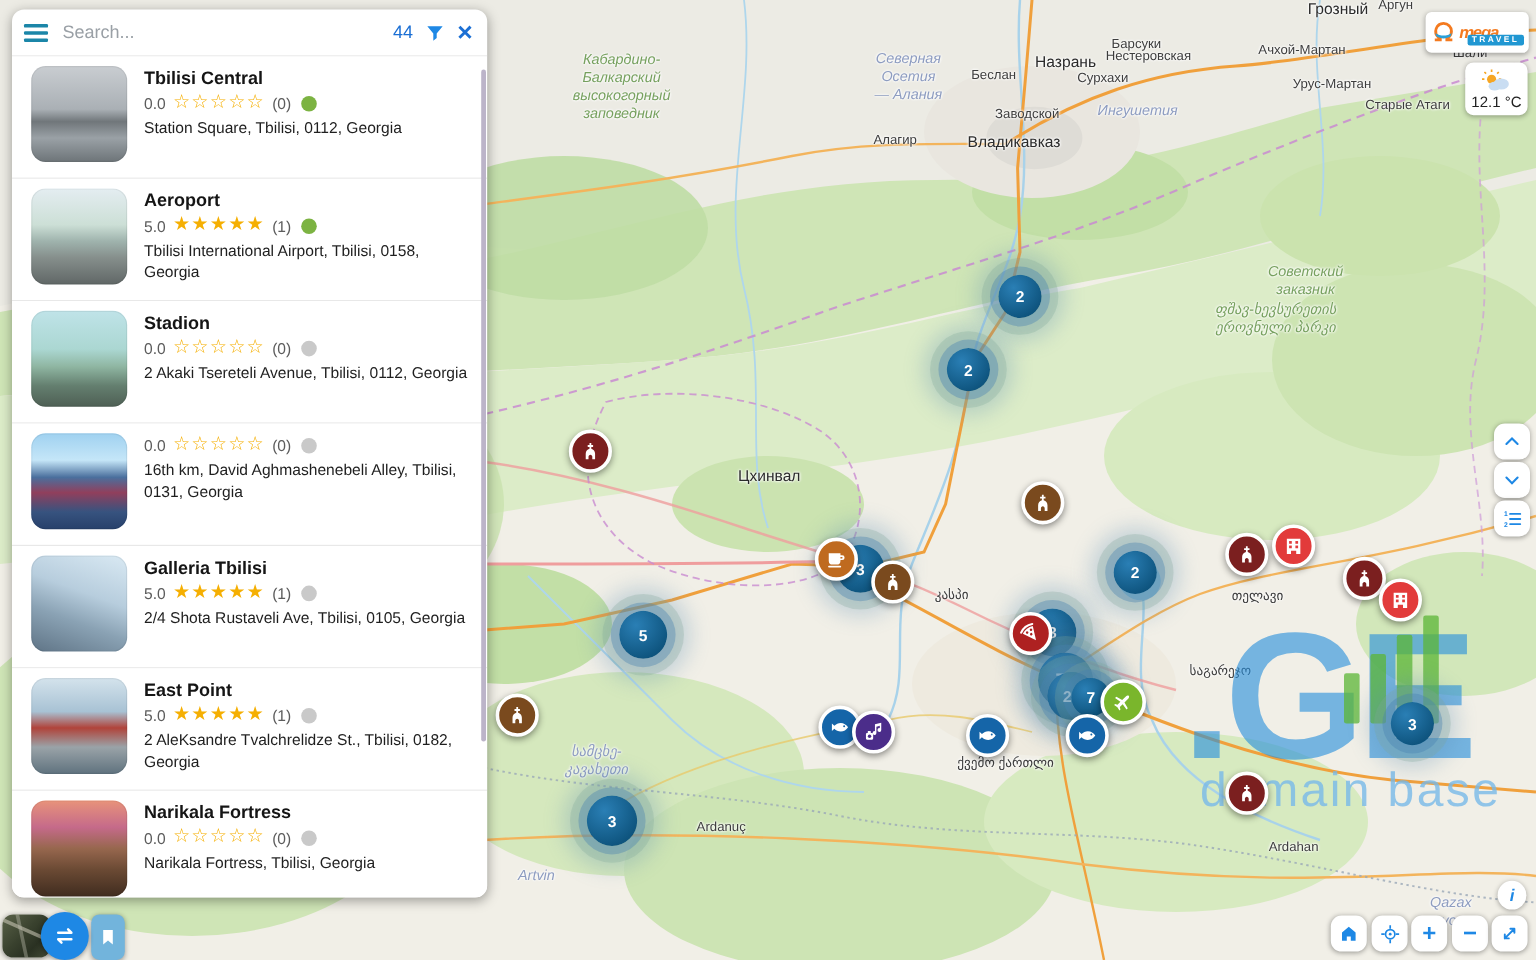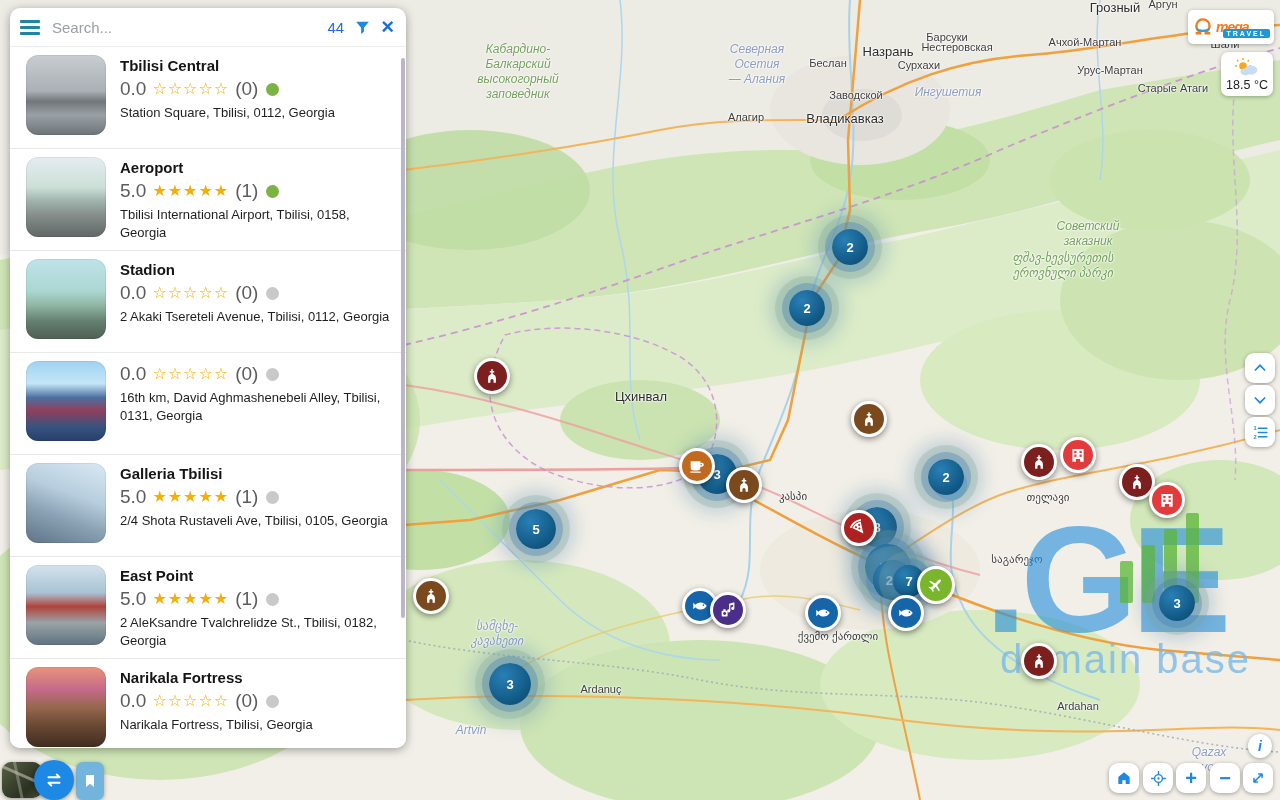--- a/index.html
+++ b/index.html
@@ -56,21 +56,21 @@
   .t0{background:linear-gradient(180deg,#c9cdd1 0%,#aab0b5 45%,#70767a 58%,#9aa1a6 75%,#6d7478 100%);}
   .t1{background:linear-gradient(180deg,#e4edf1 0%,#ccdfd6 38%,#9fb3ad 55%,#868f8c 72%,#606766 100%);}
   .t2{background:linear-gradient(180deg,#bfe3e8 0%,#abd7d2 40%,#8fb6a2 58%,#647f6f 78%,#4e5f54 100%);}
   .t3{background:linear-gradient(180deg,#9fd1f0 0%,#c5e6f8 28%,#4a6f9d 46%,#913f5c 62%,#37537f 82%,#27406b 100%);}
   .t4{background:linear-gradient(200deg,#d9e9f3 0%,#b7cddd 40%,#8aa2b4 65%,#5f7486 100%);}
   .t5{background:linear-gradient(180deg,#d4e3ec 0%,#a8c2d4 35%,#b0433a 52%,#9aa3a8 72%,#5f727e 100%);}
   .t6{background:linear-gradient(180deg,#e8937a 0%,#c56a8a 28%,#97674e 50%,#6b4a34 72%,#402c1f 100%);}
   .place-info{display:flex;flex-direction:column;min-width:0;padding-top:2px;}
   .place-title{font-size:15px;font-weight:bold;color:#151515;margin-bottom:4px;}
   .rating-row{display:flex;align-items:center;gap:6px;margin-bottom:4px;}
-  .rating-value,.review-count{font-size:19px;color:#5c5c5c;}
+  .rating-value,.review-count{font-size:13px;color:#5c5c5c;}
   .stars{color:#f5af02;font-size:16px;letter-spacing:1px;line-height:1;}
   .status-dot{width:13px;height:13px;border-radius:50%;margin-left:2px;}
   .place-address{font-size:13px;color:#1f1f1f;line-height:1.35;}
   .scroll-thumb{position:absolute;right:1px;top:50px;width:4px;height:560px;background:#bcb4c9;border-radius:2px;z-index:11;cursor:pointer;}
 
   
   .logo-card{position:absolute;left:1188px;top:10px;width:86px;height:34px;background:#fff;border-radius:5px;z-index:11;cursor:pointer;
     box-shadow:0 1px 4px rgba(0,0,0,.3);display:flex;align-items:center;padding:0 4px;box-sizing:border-box;gap:2px;}
   .logo-text{color:#f47a1f;font-weight:bold;font-style:italic;font-size:14px;letter-spacing:-1px;line-height:1;}
   .logo-sub{background:#2097d2;color:#fff;font-size:7px;font-weight:bold;letter-spacing:2px;padding:1px 4px;border-radius:2px;margin-top:13px;margin-left:-28px;}
@@ -174,21 +174,21 @@
 заказник</span>
         <span class="map-label city" style="left: 625px; top: 397px; padding-left: 32px;">Цхинвал</span>
         <span class="map-label town" style="left: 1048px; top: 498px;">თელავი</span>
         <span class="map-label town" style="left: 793px; top: 497px;">კასპი</span>
         <span class="map-label town" style="left: 1017px; top: 560px;">საგარეჯო</span>
         <span class="map-label town" style="left: 838px; top: 637px;">ქვემო ქართლი</span>
         <span class="map-label region" style="left: 497px; top: 634px;">სამცხე-
 კავახეთი</span>
         <span class="map-label town" style="left: 1078px; top: 707px;">Ardahan</span>
         <span class="map-label town" style="left: 601px; top: 690px;">Ardanuç</span>
-        <span class="map-label region" style="left: 471px; top: 730px;">Artvin</span>
+        <span class="map-label region" style="left: 447px; top: 730px;">Artvin</span>
         <span class="map-label region" style="left: 1209px; top: 760px;">Qazax
 rayonu</span>
       </div>
 
     <div class="watermark">
       <div class="bars">
         <i style="height:42px"></i>
           <i style="height:58px"></i>
           <i style="height:74px"></i>
           <i style="height:90px"></i>
@@ -445,21 +445,21 @@
 
   <div class="weather-card">
     <svg width="30" height="20" viewBox="0 0 30 20">
       <g stroke="#f6a623" stroke-width="1.4">
           <path d="M11 1v2M5 3l1.4 1.4M17 3l-1.4 1.4M3 9h2M19 9h-2"></path>
         </g>
       <circle cx="11" cy="9" r="3.8" fill="#f6a623"></circle>
       <ellipse cx="19" cy="13" rx="6.4" ry="4.6" fill="#c9ddf2"></ellipse>
       <ellipse cx="13.5" cy="14.8" rx="5" ry="3.6" fill="#c9ddf2"></ellipse>
     </svg>
-    <div class="weather-temp">18.5 °C</div>
+    <div class="weather-temp">12.1 °C</div>
   </div>
 
   <div class="ctl sq30" style="left:1245px;top:353px;">
     <svg width="16" height="16" viewBox="0 0 24 24">
         <path d="M5 15l7-7 7 7" stroke="#1e88e5" stroke-width="2.6" fill="none" stroke-linecap="round"></path>
       </svg>
   </div>
   <div class="ctl sq30" style="left:1245px;top:385px;">
     <svg width="16" height="16" viewBox="0 0 24 24">
         <path d="M5 9l7 7 7-7" stroke="#1e88e5" stroke-width="2.6" fill="none" stroke-linecap="round"></path>

